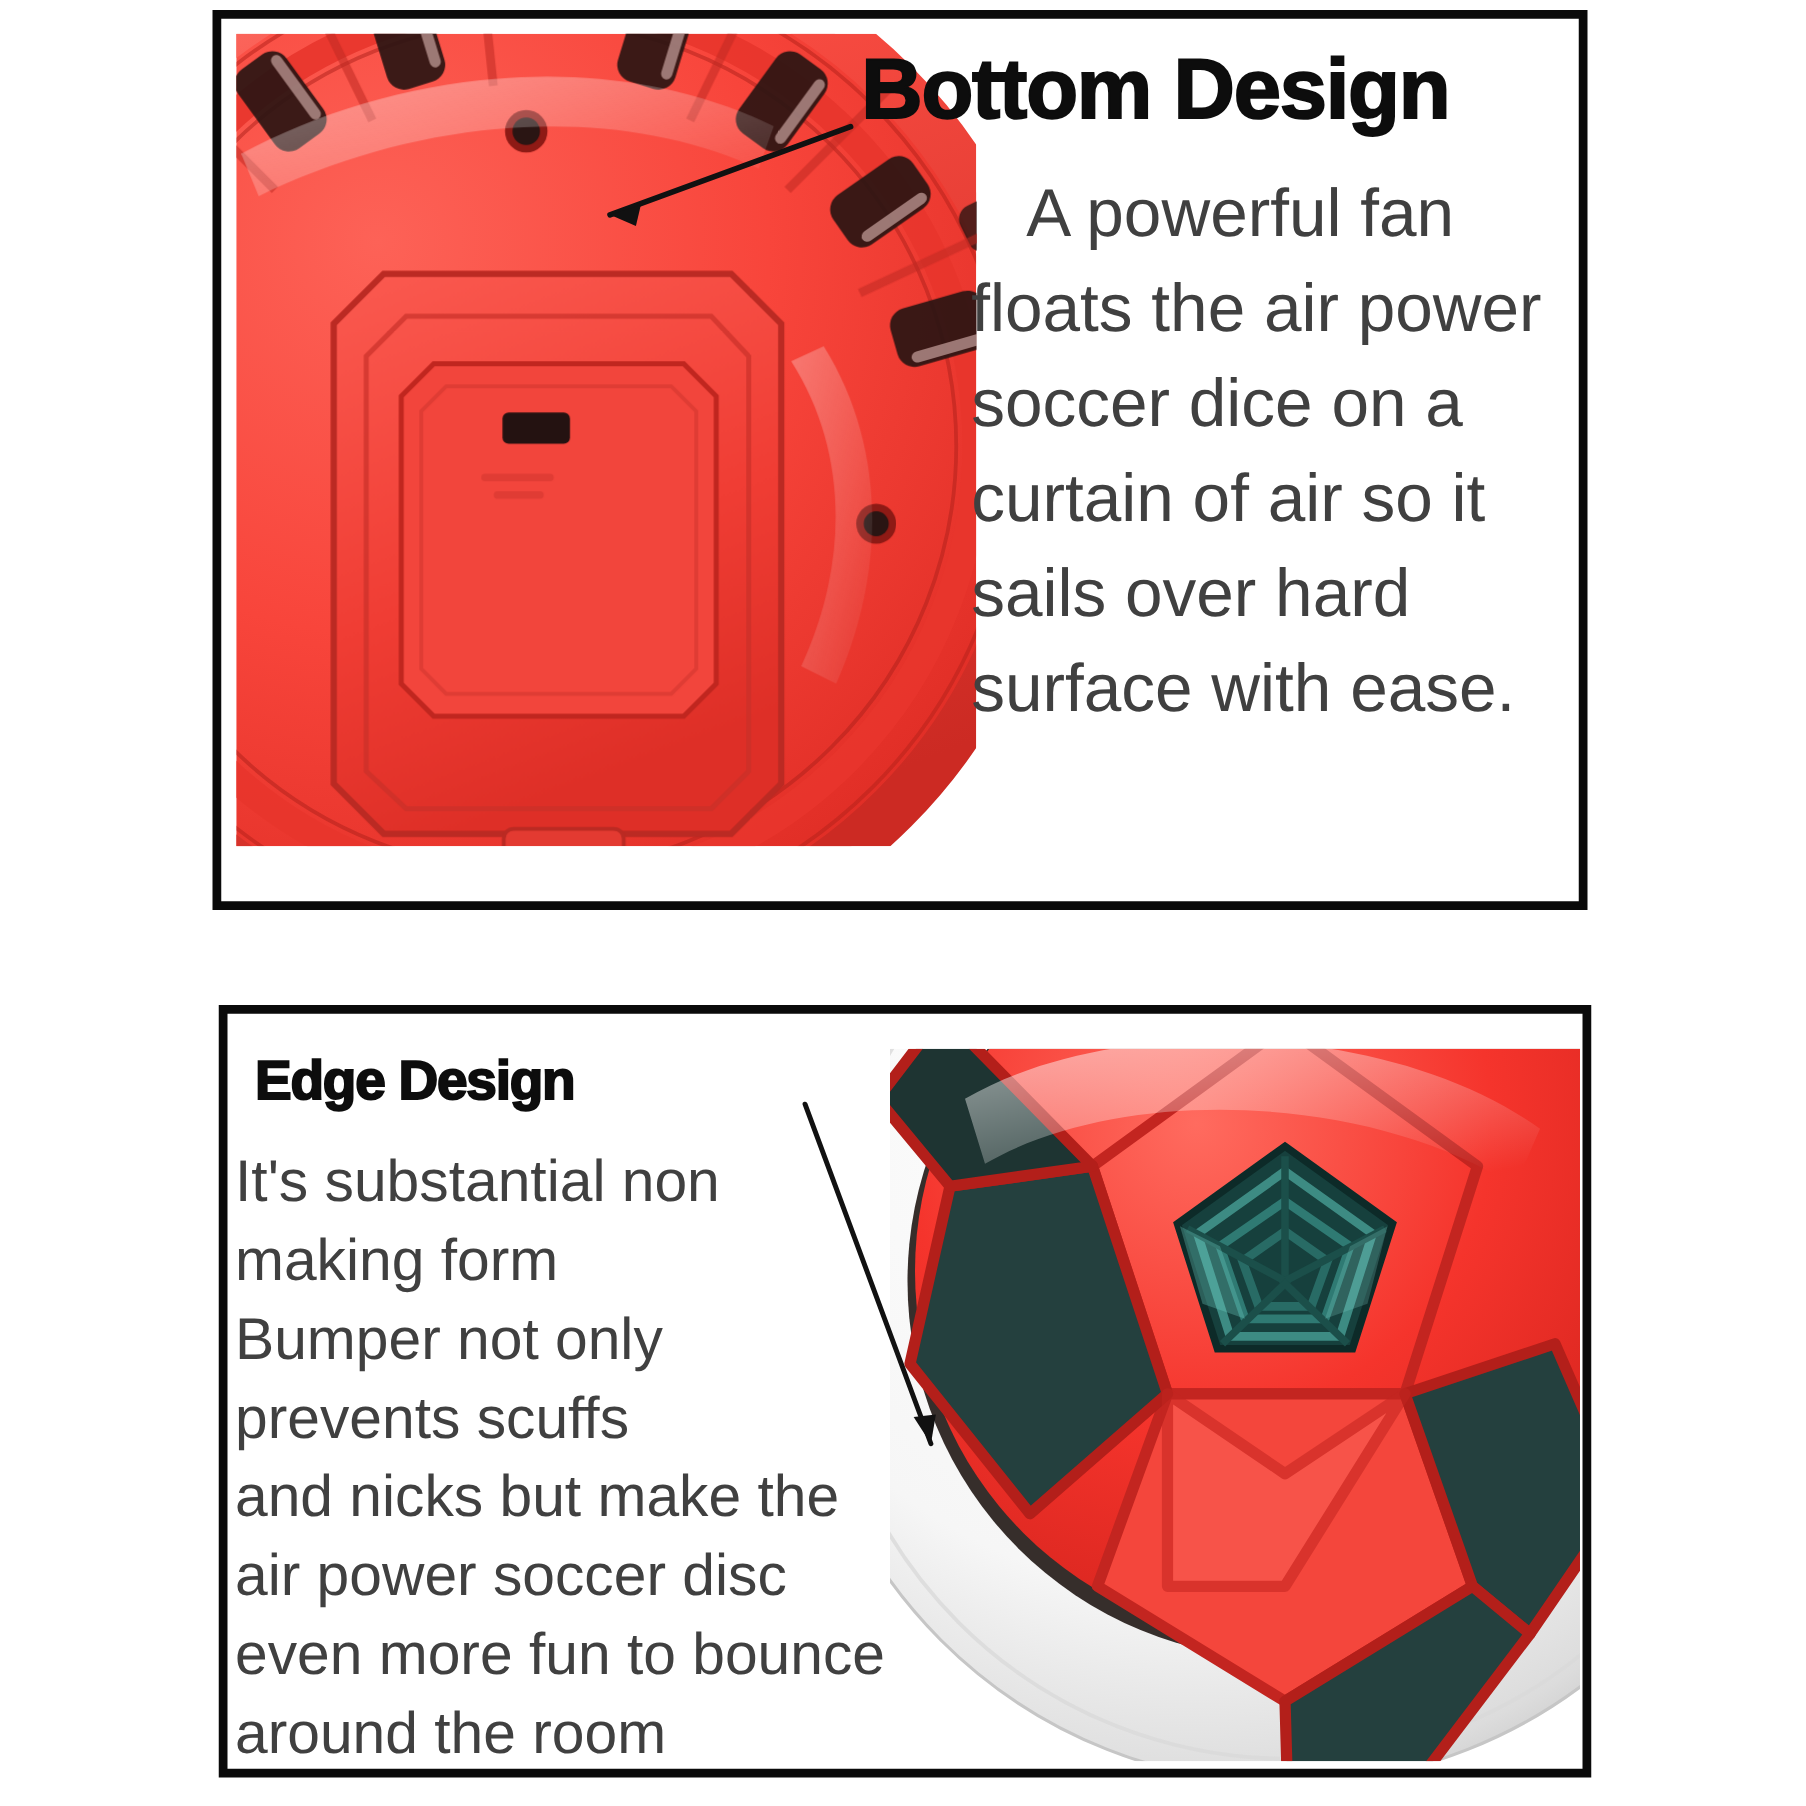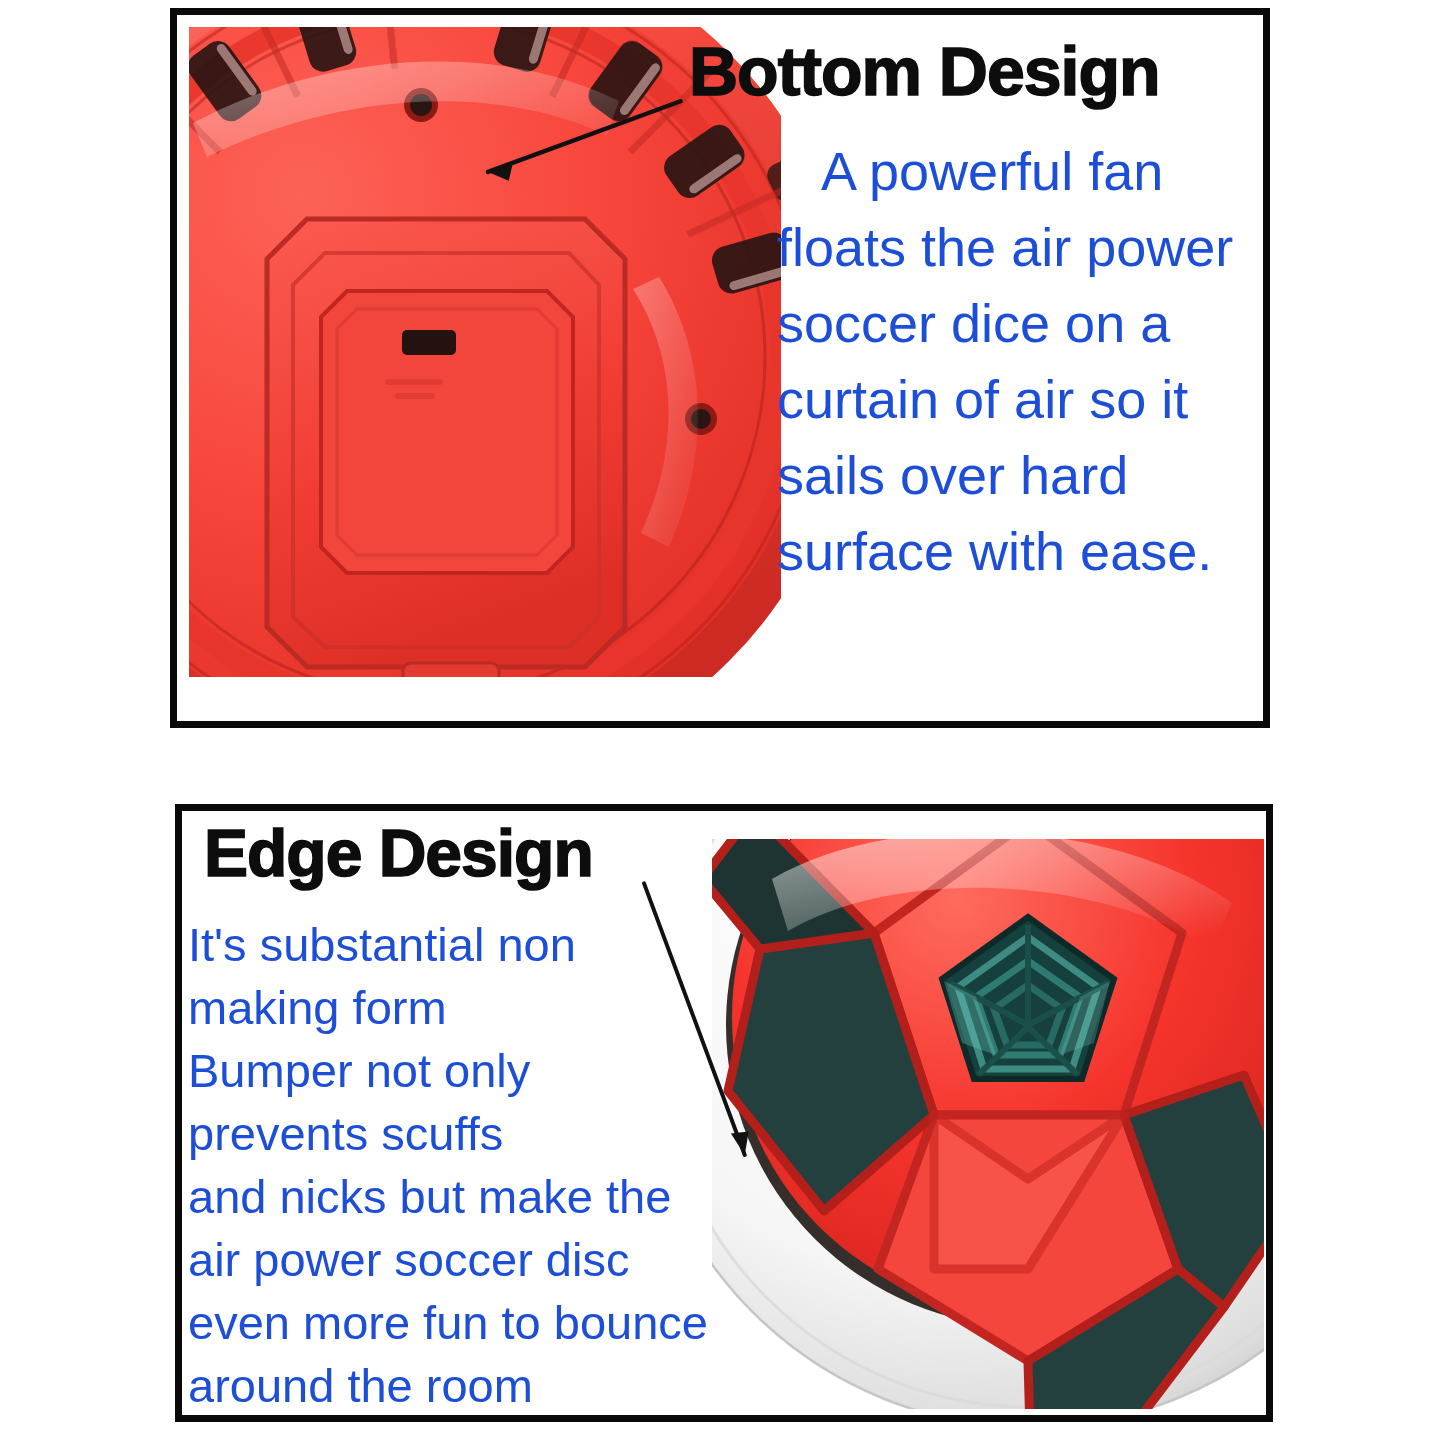--- a/index.html
+++ b/index.html
@@ -62,31 +62,31 @@
     -webkit-text-stroke: 1.6px #0d0d0d;
   }
   #heading-bottom-design {
     left: 512px;
     top: 18px;
     font-size: 68px;
     line-height: 76px;
   }
   #heading-edge-design {
     left: 22px;
-    top: 6px;
-    font-size: 66px;
+    top: 18px;
+    font-size: 44px;
     line-height: 72px;
   }
 
   
   .body-copy {
     position: absolute;
     font-family: "Liberation Sans", sans-serif;
     font-weight: 400;
-    color: #1d4ed8;
+    color: #404040;
     white-space: pre-line;
   }
   #copy-bottom-design {
     left: 600px;
     top: 118px;
     width: 478px;
     font-size: 54px;
     line-height: 76px;
     text-indent: 44px;
   }

